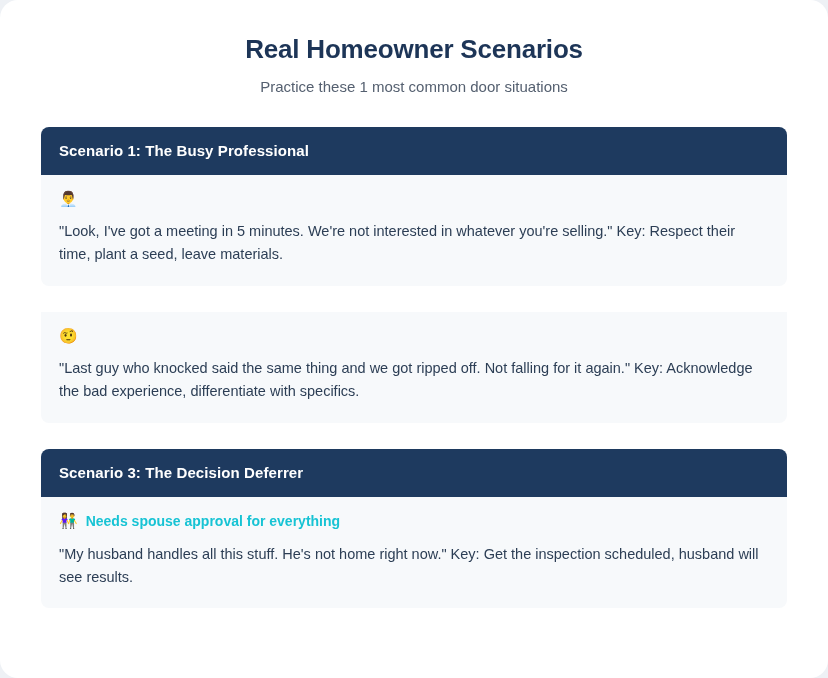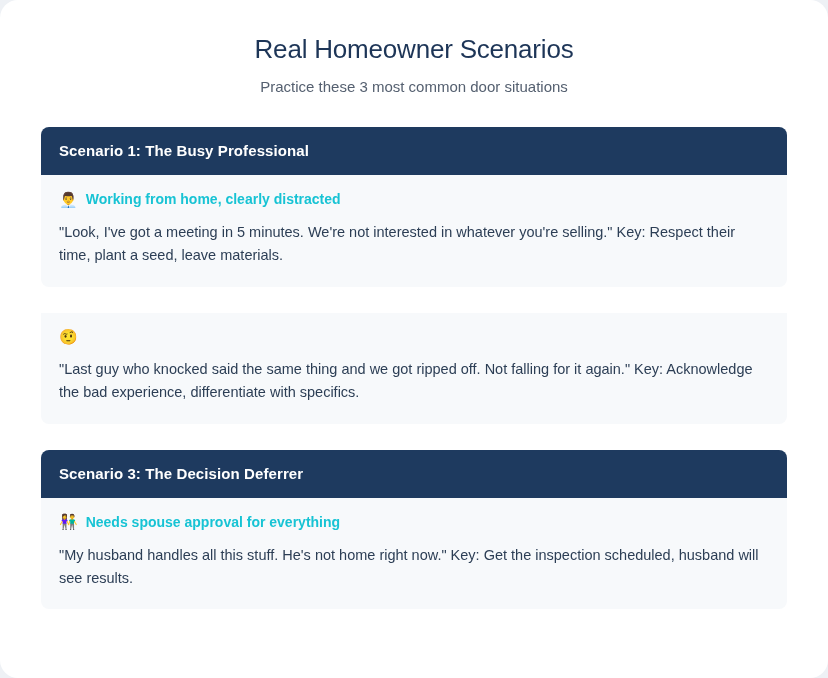--- a/index.html
+++ b/index.html
@@ -21,21 +21,21 @@
     border-radius: 18px;
     overflow: hidden;
   }
   .header-block {
     padding-top: 34px;
     text-align: center;
   }
   .page-title {
     margin: 0;
     font-size: 26px;
-    font-weight: normal;
+    font-weight: bold;
     color: #1d3557;
     letter-spacing: -0.2px;
   }
   .page-subtitle {
     margin: 13px 0 0 0;
     font-size: 15px;
     color: #556070;
     font-weight: normal;
   }
   .scenario-list {
@@ -84,33 +84,32 @@
     max-width: 712px;
   }
 </style>
 </head>
 <body>
 
 <div class="page-card">
 
   <div class="header-block">
     <h1 class="page-title">Real Homeowner Scenarios</h1>
-    <p class="page-subtitle">Practice these 3 most common door situations</p>
+    <p class="page-subtitle">Practice these 1 most common door situations</p>
   </div>
 
   <div class="scenario-list">
 
     <div class="scenario-card">
       <div class="scenario-header">
         <span class="scenario-header-title">Scenario 1: The Busy Professional</span>
       </div>
       <div class="scenario-body">
         <div class="scenario-situation">
           <span class="situation-emoji">👨‍💼</span>
-          <span class="situation-label">Working from home, clearly distracted</span>
         </div>
         <div class="scenario-text">"Look, I've got a meeting in 5 minutes. We're not interested in whatever you're selling." Key: Respect their time, plant a seed, leave materials.</div>
       </div>
     </div>
 
     <div class="scenario-card">
       <div class="scenario-body">
         <div class="scenario-situation">
           <span class="situation-emoji">🤨</span>
         </div>

